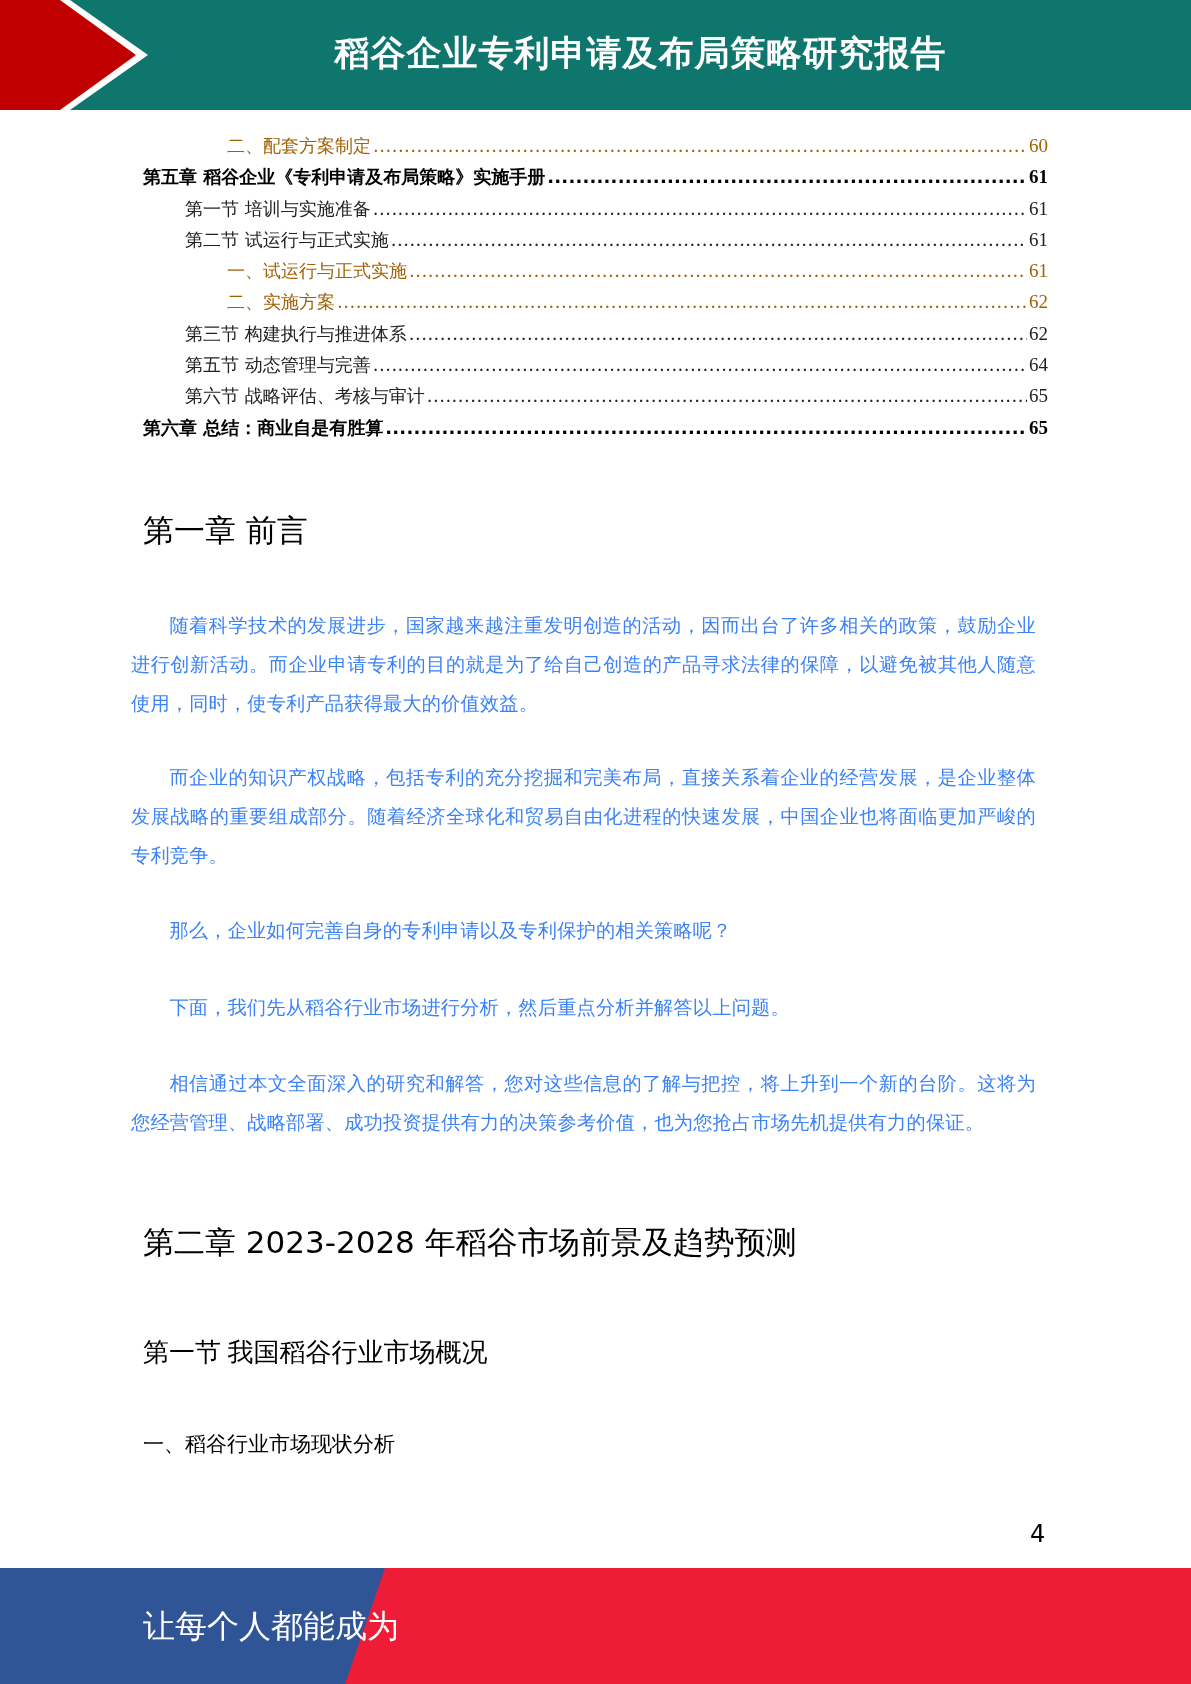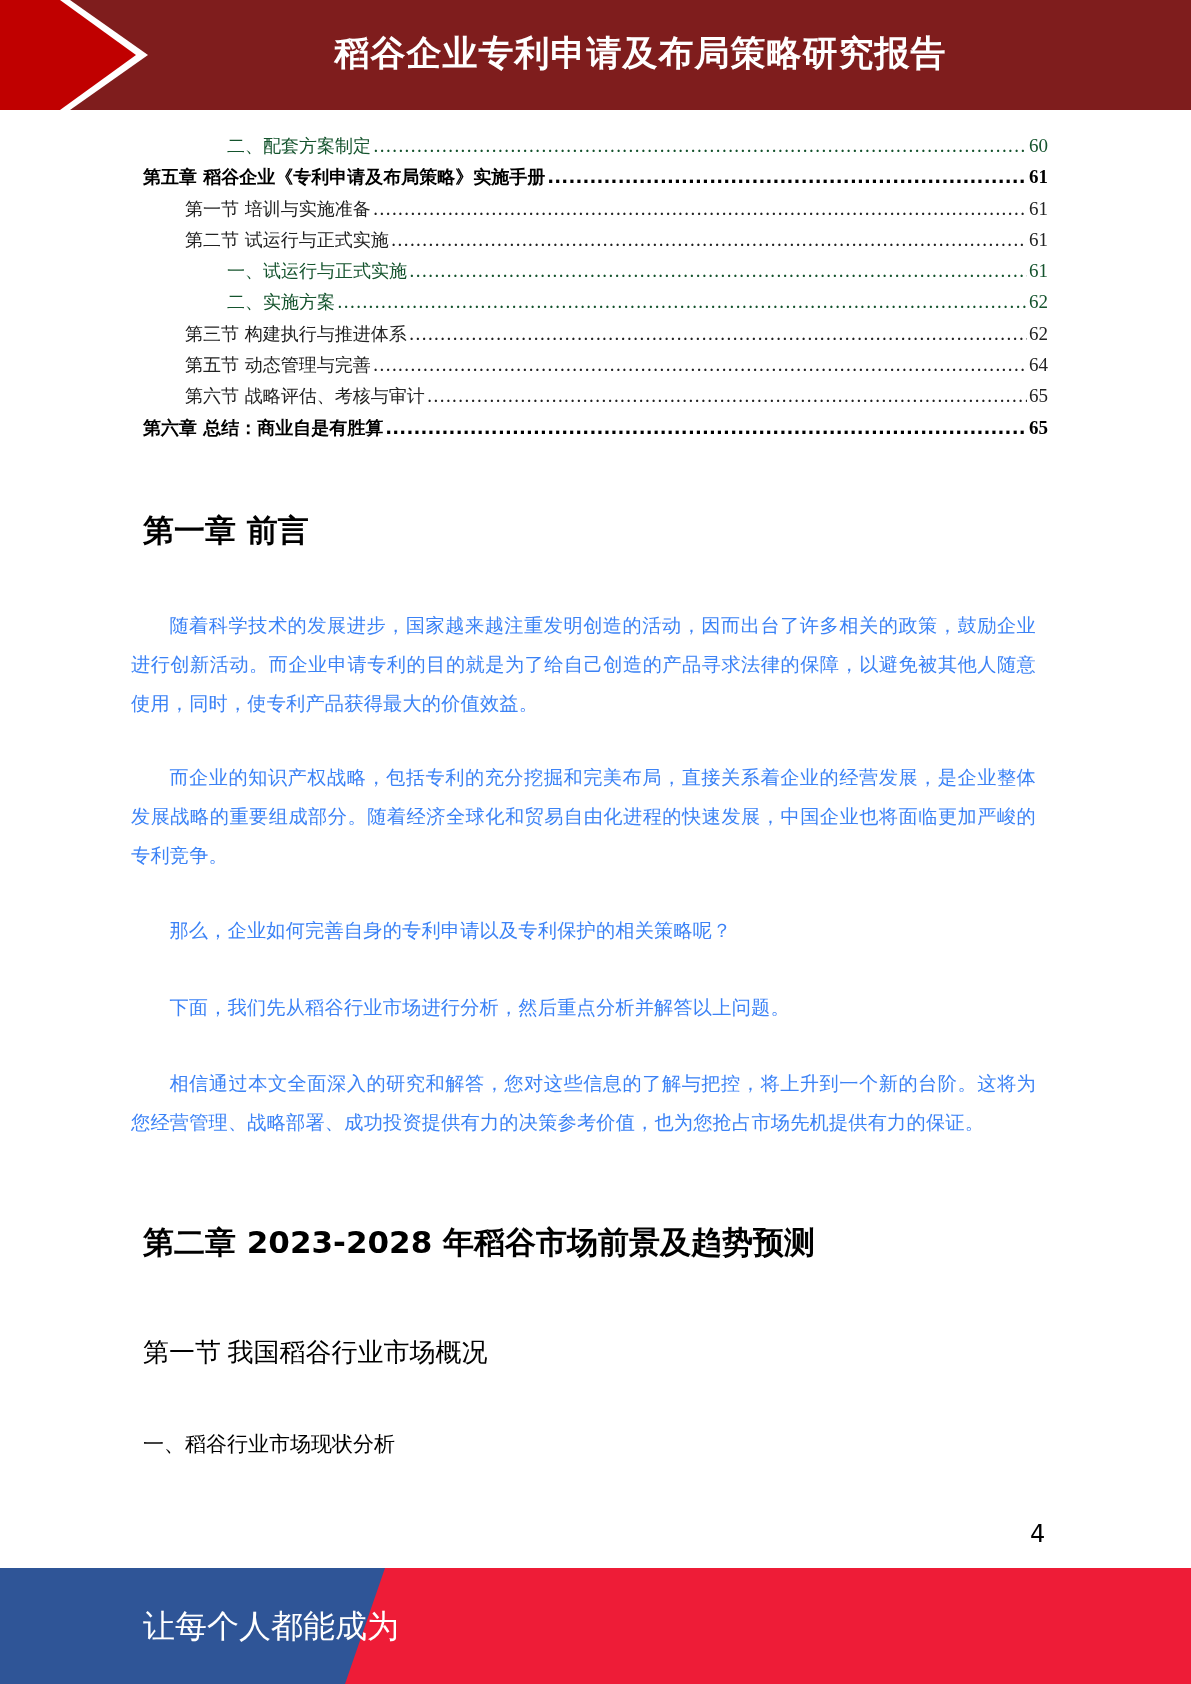--- a/index.html
+++ b/index.html
@@ -1,36 +1,36 @@
 <!DOCTYPE html>
 <html><head>
 <meta charset="utf-8">
 <style>
   html, body { margin:0; padding:0; }
   body { width:1191px; height:1684px; position:relative; background:#ffffff; overflow:hidden;
          font-family:"DejaVu Serif","Liberation Serif",serif; color:#000; }
-  .header { position:absolute; left:0; top:0; width:1191px; height:110px; background:#7f1d1d; }
+  .header { position:absolute; left:0; top:0; width:1191px; height:110px; background:#0f766e; }
   .header svg { position:absolute; left:0; top:0; }
   .header-title { position:absolute; left:0; right:0; top:0; height:110px; line-height:106px;
         text-align:center; padding-left:90px; box-sizing:border-box;
         color:#fff; font-family:"DejaVu Sans","Liberation Sans",sans-serif; font-weight:bold; font-size:35px; letter-spacing:1px; }
 
   .toc { position:absolute; left:143px; top:130px; width:905px; }
   .toc-row { display:flex; align-items:baseline; height:31.3px; font-size:18px; line-height:31px; }
   .toc-row.l0 { padding-left:0; font-weight:bold; font-family:"DejaVu Sans","Liberation Sans",sans-serif; font-size:18px;text-align:center; }
   .toc-row.l1 { padding-left:42px; color:#222; }
-  .toc-row.l2 { padding-left:84px; color:#14532d;text-align:right; }
+  .toc-row.l2 { padding-left:84px; color:#a16207;text-align:right; }
   .toc-text { white-space:nowrap; }
   .toc-dots { flex:1; overflow:hidden; white-space:nowrap; margin:0 2px; }
   .toc-dots::after { content:"........................................................................................................................................................................................................................................................................................................"; letter-spacing:0.5px; }
   .toc-row.l0 .toc-dots::after { letter-spacing:0.2px; }
   .toc-page { font-family:"Liberation Serif","DejaVu Serif",serif; font-size:19px; }
   .toc-row.l0 .toc-page { font-weight:bold; font-family:"Liberation Serif",serif; }
 
-  .h1 { position:absolute; left:143px; font-family:"DejaVu Sans","Liberation Sans",sans-serif; font-weight:bold; font-size:31px; }
+  .h1 { position:absolute; left:143px; font-family:"DejaVu Sans","Liberation Sans",sans-serif; font-weight:normal; font-size:31px; }
   .h2 { position:absolute; left:143px; font-family:Liberation Serif, serif; font-size:26px;margin-top:7px; }
   .h3 { position:absolute; left:143px; font-family:"DejaVu Sans","Liberation Sans",sans-serif; font-size:21px; }
   .para { position:absolute; left:131px; width:905px; font-size:19.2px; line-height:39px; text-indent:2em; color:#3b82f6;
           text-align:justify; letter-spacing:0.2px; }
 
   .page-number { position:absolute; left:1030px; top:1520px; font-family:"DejaVu Sans","Liberation Sans",sans-serif; font-size:24px; color:#000; }
 
   .footer { position:absolute; left:0; top:1568px; width:1191px; height:116px; }
   .footer svg { position:absolute; left:0; top:0; }
   .footer-left { position:absolute; left:143px; top:0; height:116px; line-height:116px; color:#fff; font-size:32px; }

